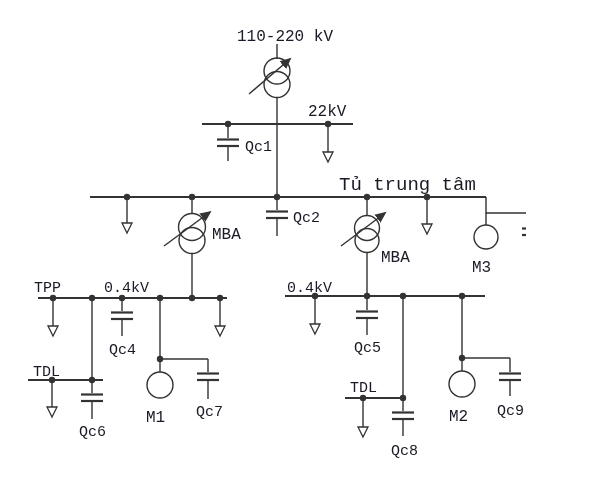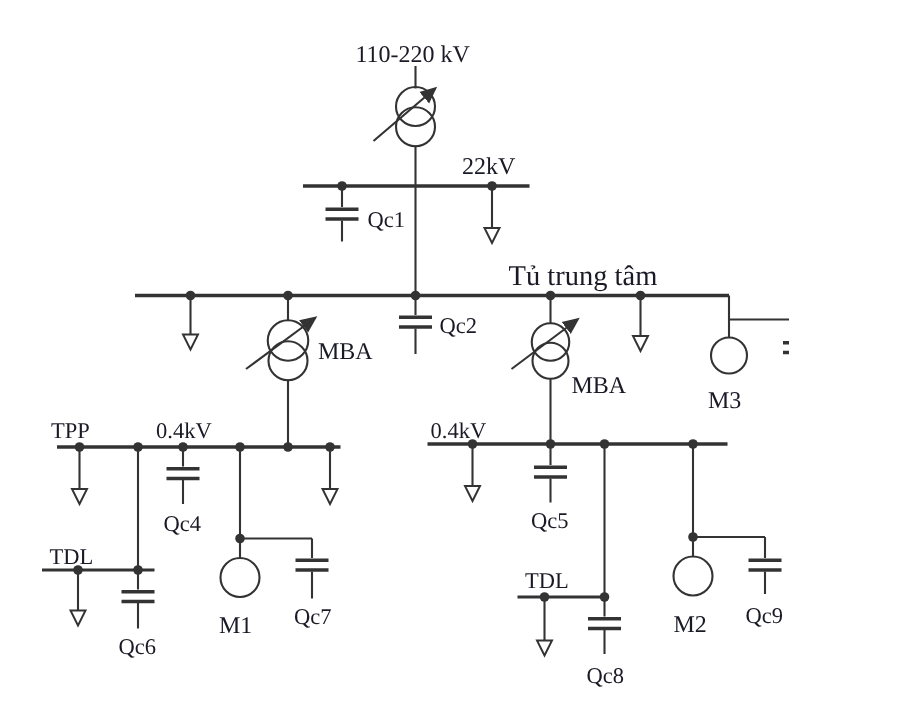--- a/index.html
+++ b/index.html
@@ -3,21 +3,21 @@
 <meta charset="utf-8">
 <style>
   :root{
     --line:#333333;
     --text:#1a1a26;
     --bg:#ffffff;
   }
   html,body{margin:0;padding:0;background:#fff;}
   .canvas{
     position:relative;width:526px;height:480px;background:var(--bg);
-    font-family:Liberation Serif, serif;
+    font-family:Liberation Mono, monospace;
     overflow:hidden;
   }
   svg{display:block;}
   .ln{stroke:var(--line);fill:none;stroke-width:1.4;stroke-linecap:butt;}
   .bus{stroke:var(--line);fill:none;stroke-width:2.2;}
   .tdlbus{stroke:var(--line);fill:none;stroke-width:2;}
   .plate{stroke:var(--line);fill:none;stroke-width:2.2;}
   .node{fill:var(--line);stroke:none;}
   .sym{stroke:var(--line);fill:none;stroke-width:1.4;}
   .openarrow{fill:#ffffff;stroke:var(--line);stroke-width:1.3;stroke-linejoin:miter;}

